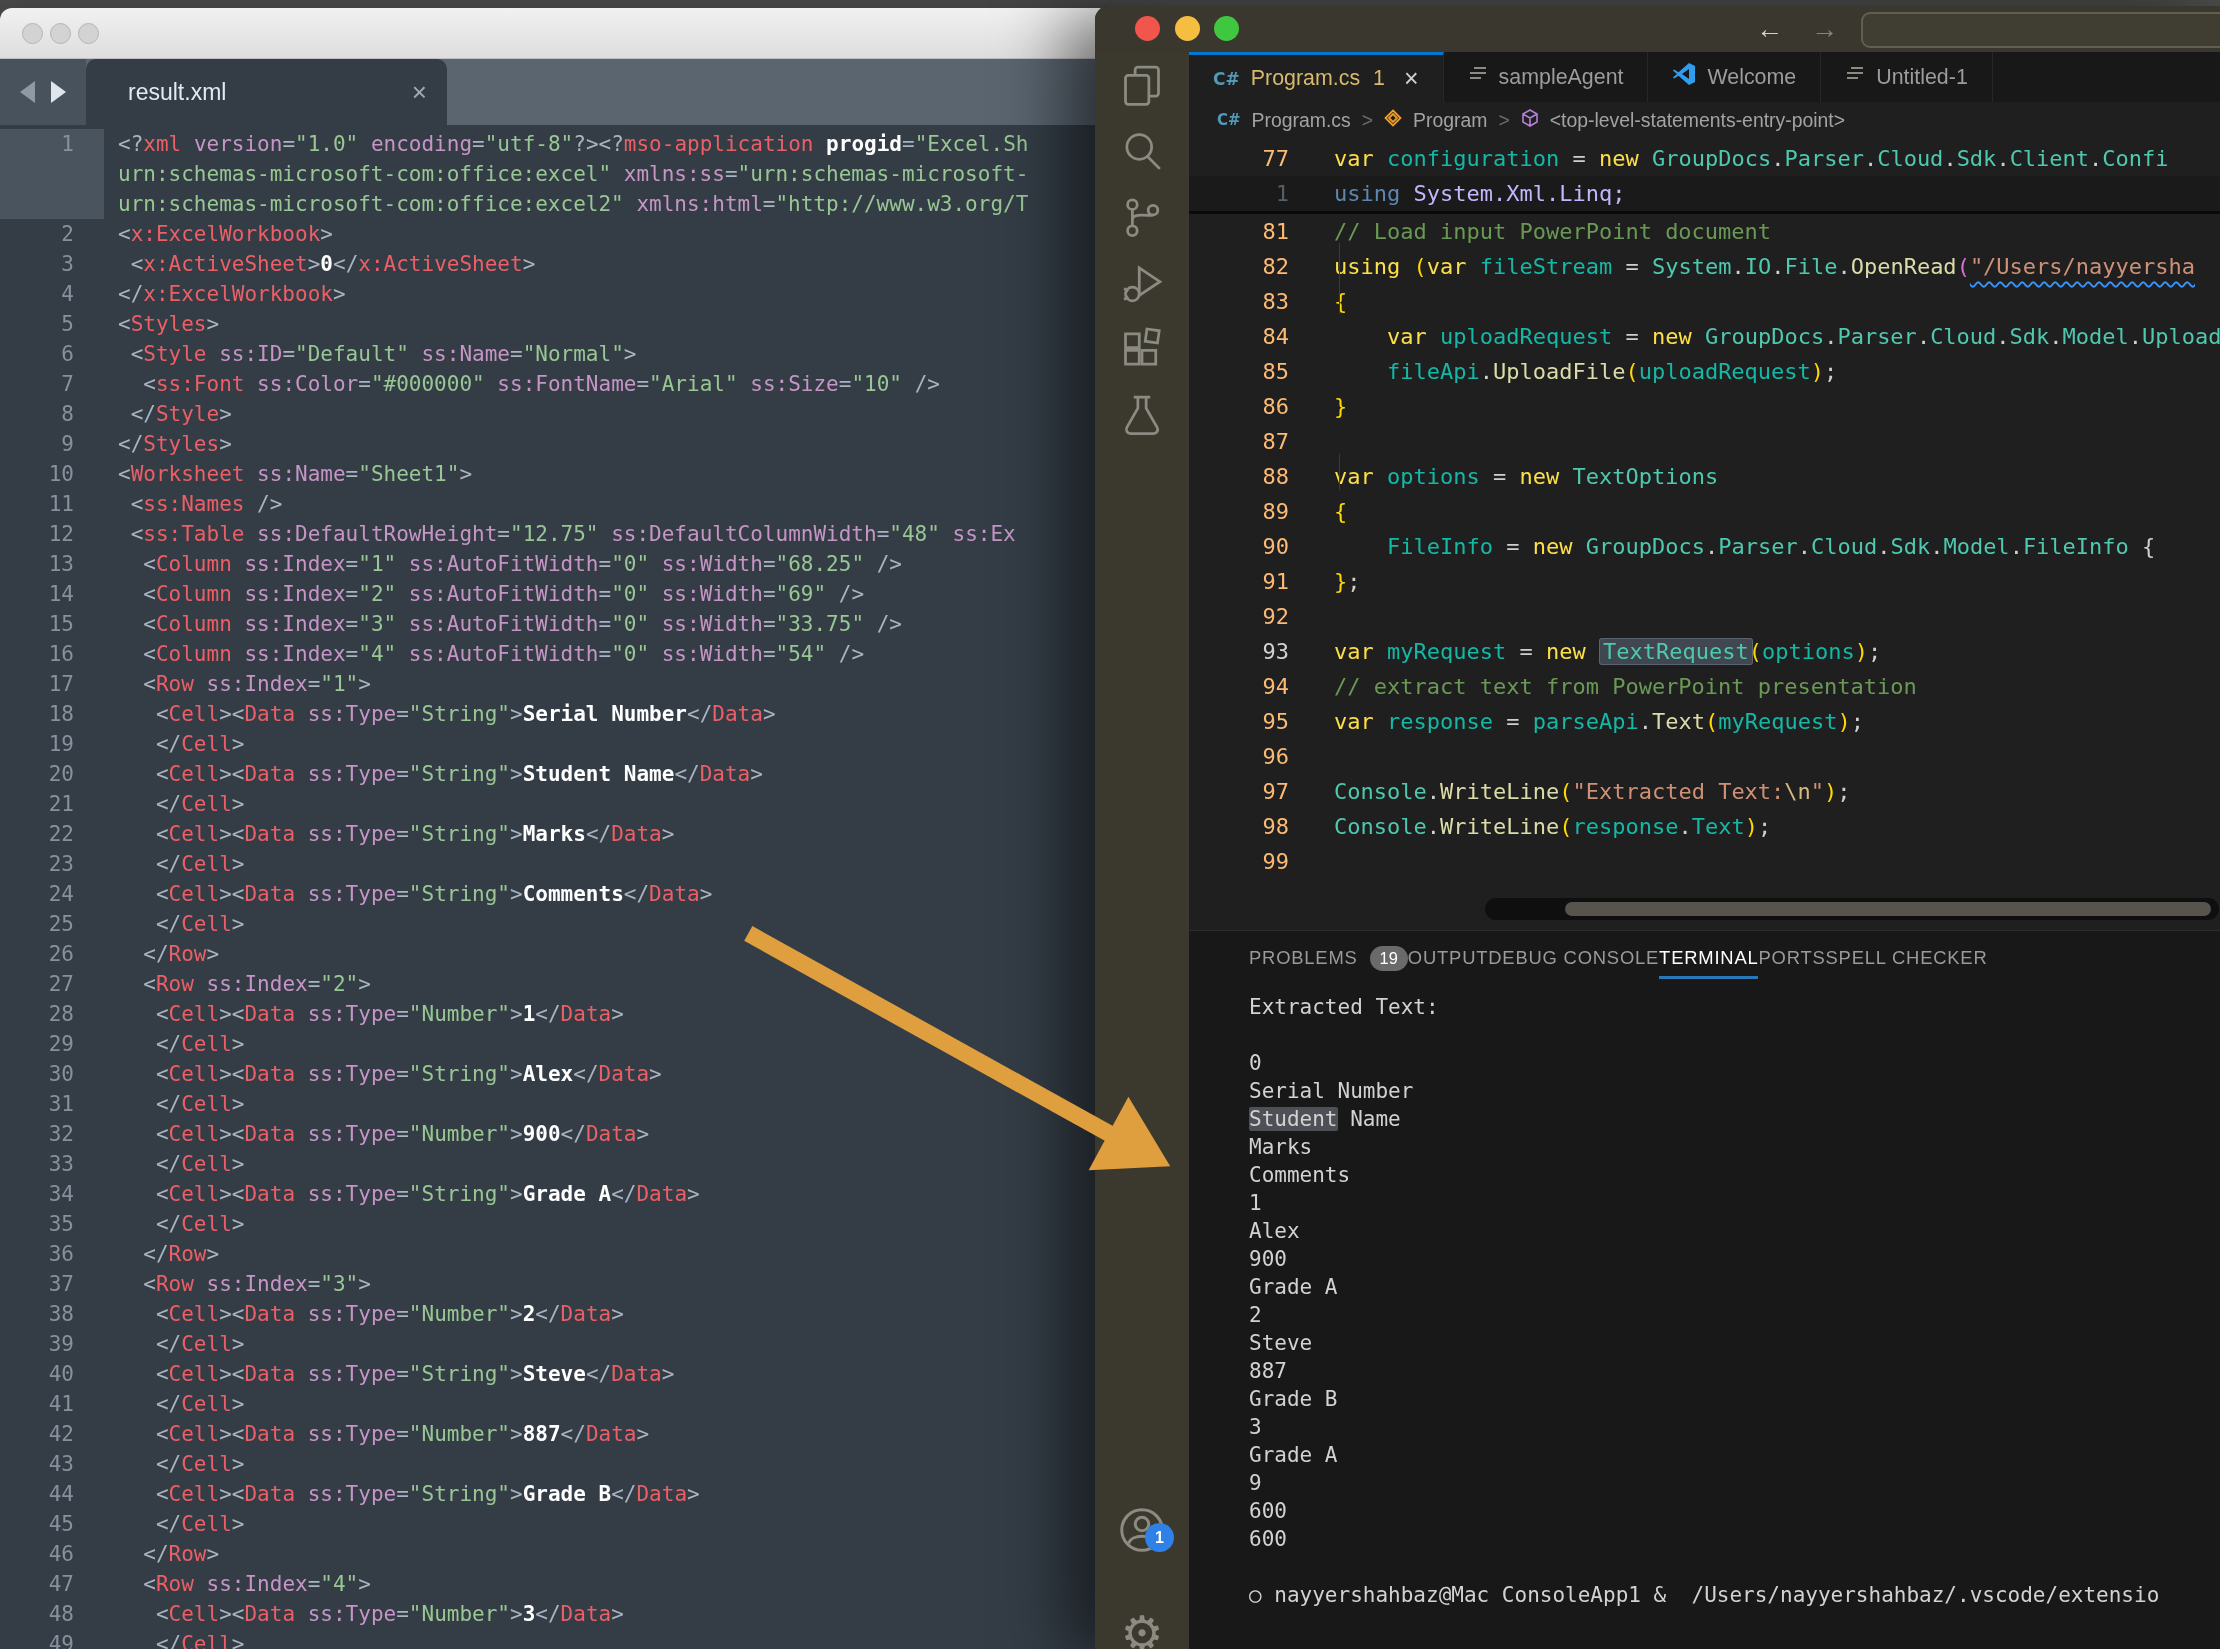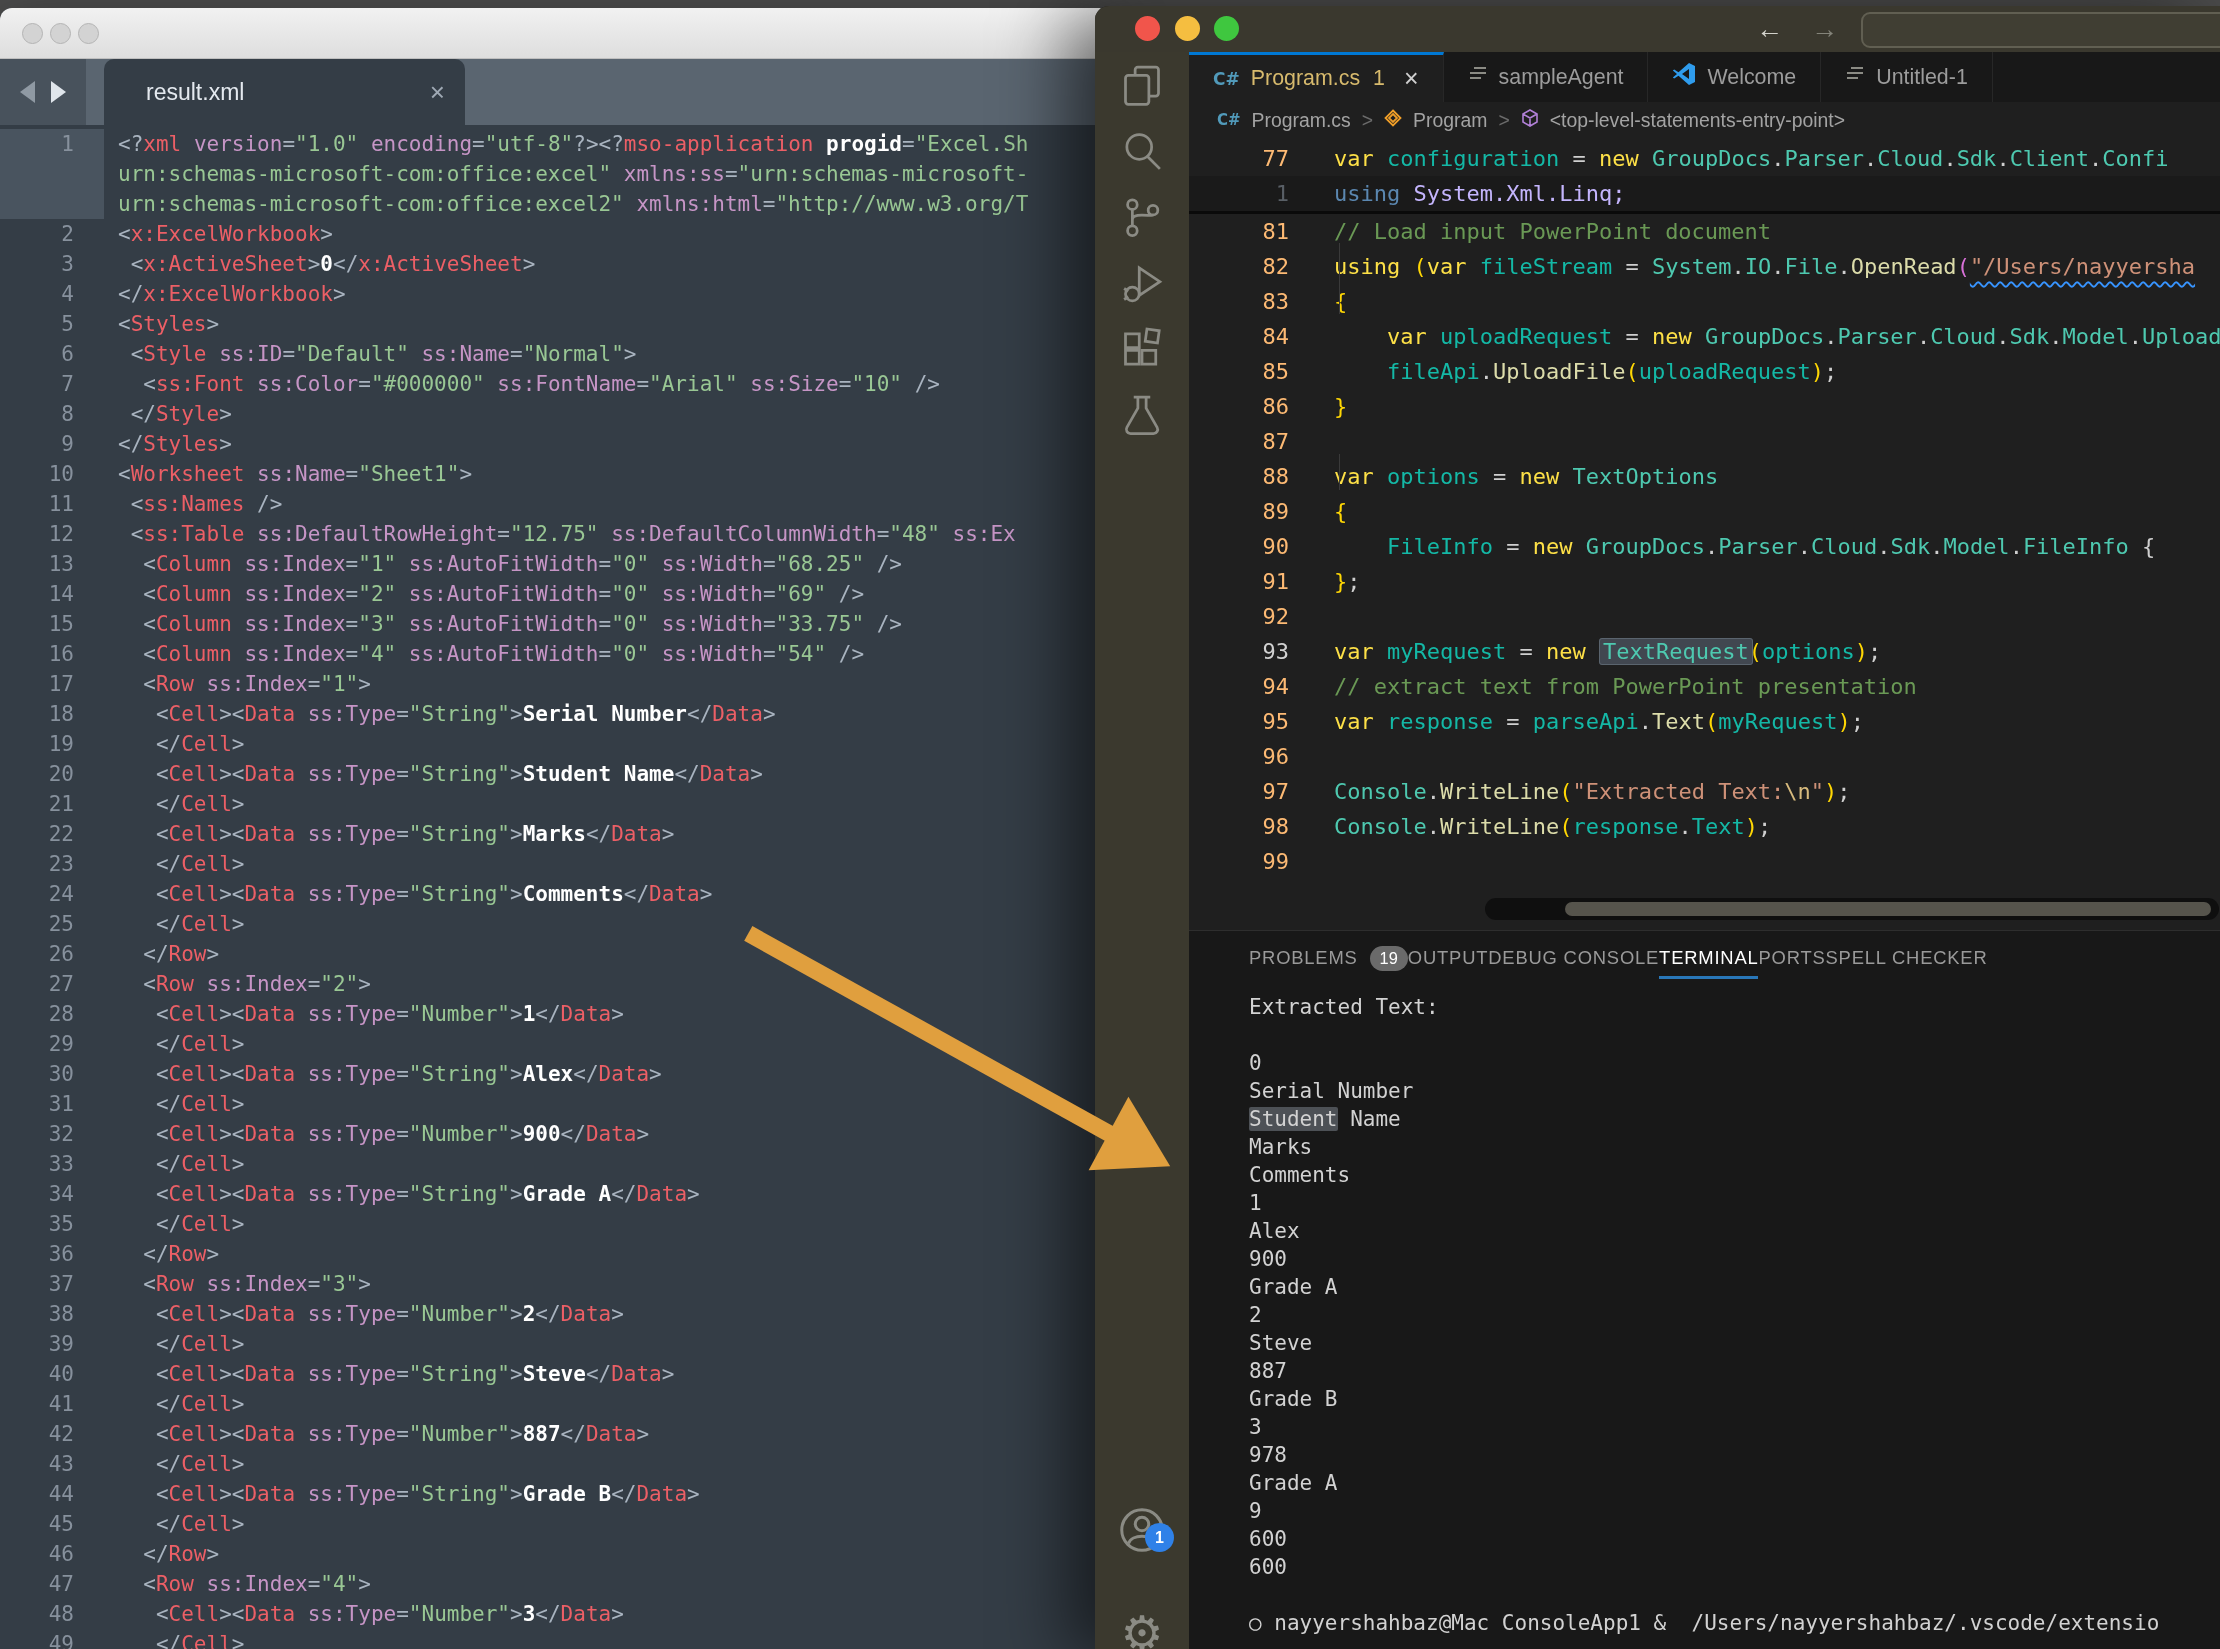--- a/index.html
+++ b/index.html
@@ -7,21 +7,21 @@
        font-family:"Liberation Sans",sans-serif}
   
   .lwin{position:absolute;left:0;top:8px;width:1112px;height:1642px;border-radius:12px 12px 0 0;
         overflow:hidden;background:#343d46;box-shadow:0 18px 60px rgba(0,0,0,.45)}
   .lw-title{height:50px;background:linear-gradient(#f1f1f1,#dedede);border-bottom:1px solid #bfbfbf;position:relative}
   .lw-dot{position:absolute;top:15px;width:19px;height:19px;border-radius:50%;background:#d3d3d3;border:1px solid #b4b4b4}
   .lw-tabs{height:66px;background:#5a6570;display:flex;align-items:stretch}
   .lw-nav{width:86px;background:#48525c;display:flex;align-items:center;justify-content:center;gap:16px;flex:none}
   .tri-l{width:0;height:0;border-top:11px solid transparent;border-bottom:11px solid transparent;border-right:15px solid #8f99a3}
   .tri-r{width:0;height:0;border-top:11px solid transparent;border-bottom:11px solid transparent;border-left:15px solid #dfe5eb}
-  .lw-tab{width:299px;margin-left:18px;background:#343d46;border-radius:10px 10px 0 0;display:flex;
+  .lw-tab{width:299px;margin-left:0;background:#343d46;border-radius:10px 10px 0 0;display:flex;
           align-items:center;padding:0 20px 0 42px;color:#e4e9ef;font-size:23px}
   .lw-tab .lbl{flex:1}
   .lw-close{color:#9fa9b4;font-size:26px;line-height:1}
   .lw-code{padding-top:4px;font:21px/30px "DejaVu Sans Mono",monospace}
   .lwin .crow{display:flex;height:30px}
   .lwin .ln{flex:none;width:74px;padding-right:30px;text-align:right;color:#87919d}
   .lwin .ln.hi{background:#49545f}
   .lc{white-space:pre}
   .lwin .lc{margin-left:14px}
   .tk-p{color:#a9b4c0}.tk-t{color:#ec5f66}.tk-a{color:#c695c6}.tk-s{color:#99c794}
@@ -551,21 +551,20 @@
             <div class="tline">Comments</div>
             <div class="tline">1</div>
             <div class="tline">Alex</div>
             <div class="tline">900</div>
             <div class="tline">Grade A</div>
             <div class="tline">2</div>
             <div class="tline">Steve</div>
             <div class="tline">887</div>
             <div class="tline">Grade B</div>
             <div class="tline">3</div>
-            <div class="tline">978</div>
             <div class="tline">Grade A</div>
             <div class="tline">9</div>
             <div class="tline">600</div>
             <div class="tline">600</div>
             <div class="tline">&nbsp;</div>
             <div class="tline">○ nayyershahbaz@Mac ConsoleApp1 &amp;  /Users/nayyershahbaz/.vscode/extensio</div>
           </div>
       </div>
     </div>
   </div>

